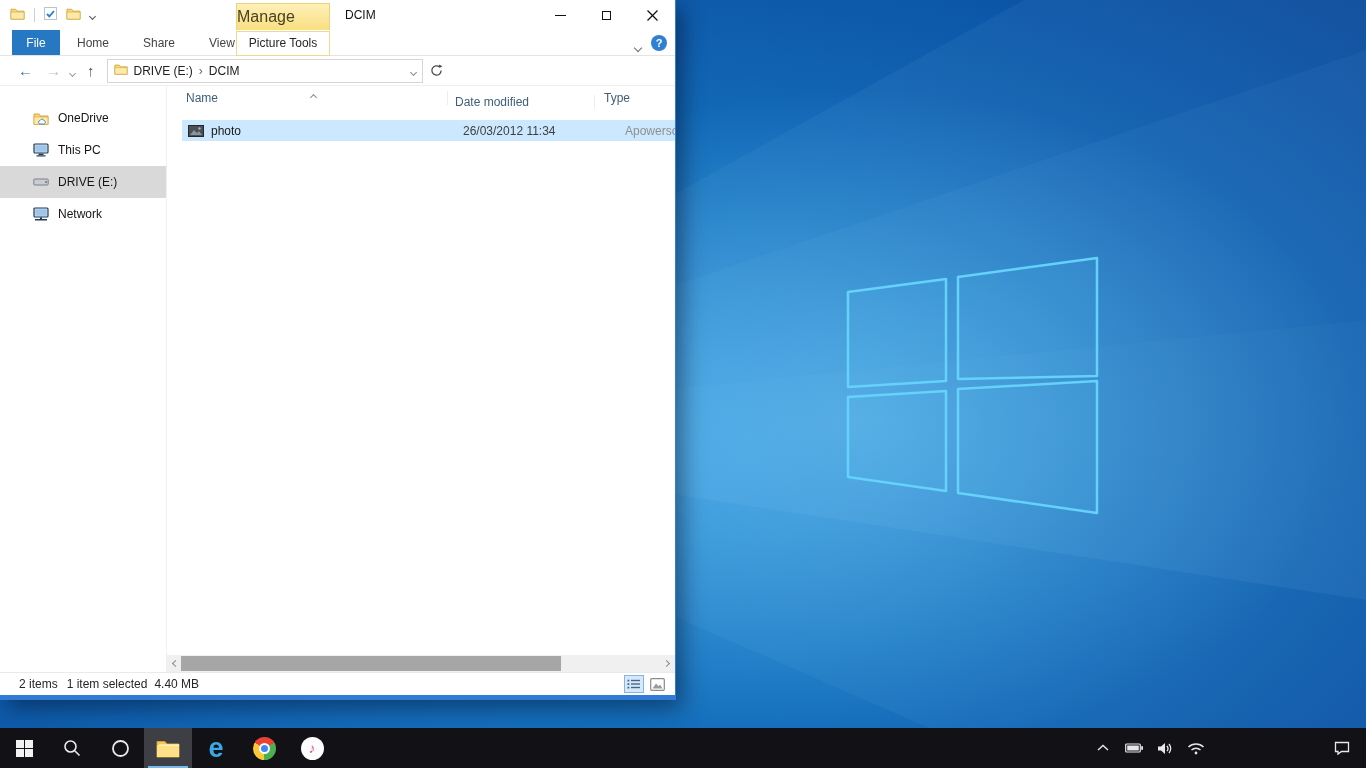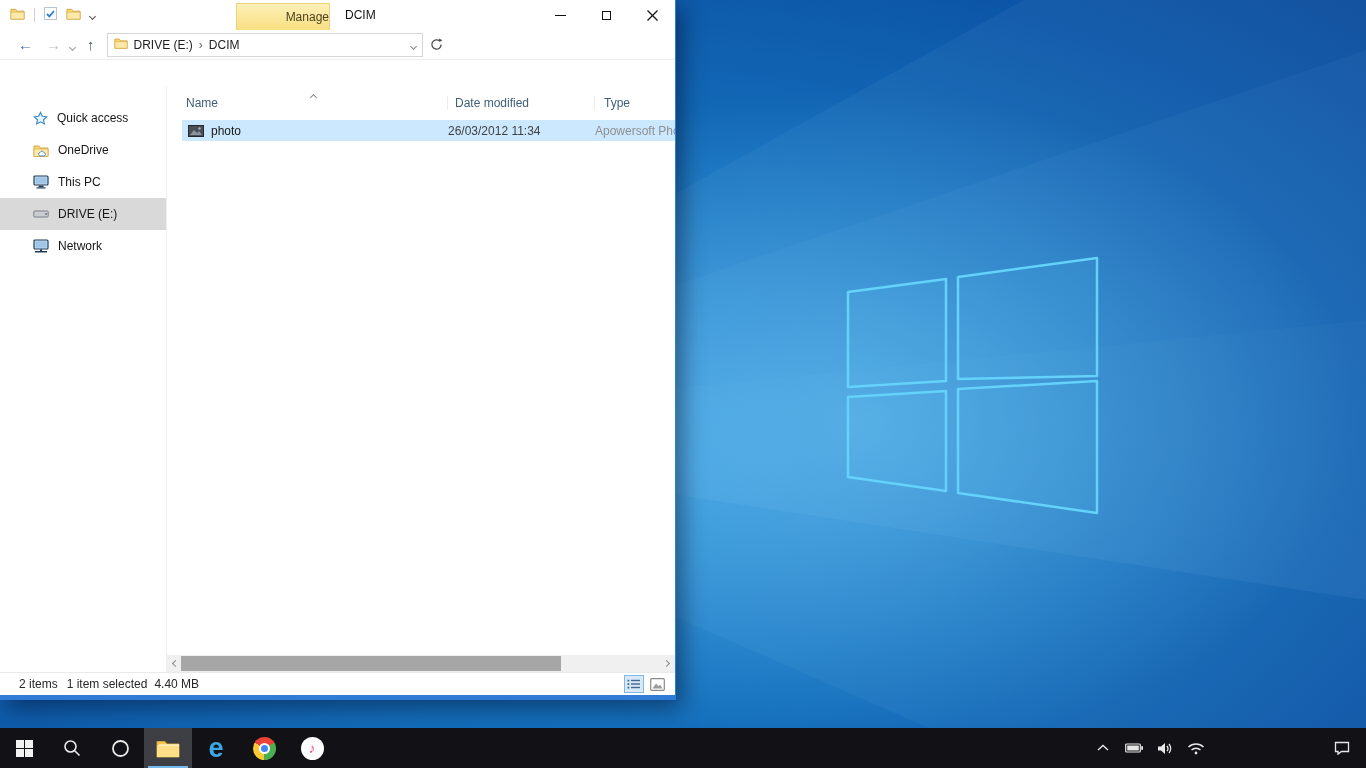--- a/index.html
+++ b/index.html
@@ -20,21 +20,21 @@
     box-shadow:6px 8px 22px rgba(0,0,20,.45);
     z-index:10;
   }
   
   .titlebar { position:relative; height:30px; background:#fff; }
   .qat { position:absolute; left:10px; top:0; height:30px; display:flex; align-items:center; gap:9px; }
   .qat-sep { width:1px; height:14px; background:#d0d0d0; }
   .manage-group {
     position:absolute; left:236px; top:3px; width:94px; height:27px;
     background:linear-gradient(#fdf0b8,#f9df82); border:1px solid #ecd37a; border-bottom:none;
-    text-align:right; line-height:26px; font-size:12px; color:#4a431f;
+    text-align:left; line-height:26px; font-size:16px; color:#4a431f;
   }
   .win-title { position:absolute; left:345px; top:0; line-height:30px; font-size:12px; color:#111; }
   .win-controls { position:absolute; right:0; top:0; display:flex; }
   .win-btn { width:46px; height:30px; display:flex; align-items:center; justify-content:center; }
   .glyph-min { width:11px; height:1px; background:#111; }
   .glyph-max { width:9px; height:9px; border:1px solid #111; }
 
   
   .tabrow { position:relative; height:26px; display:flex; align-items:stretch; border-bottom:1px solid #e4e4e4; background:#fff; }
   .file-tab { width:48px; margin-left:12px; background:#2678c2; color:#fff; display:flex; align-items:center; justify-content:center; font-size:12px; }
@@ -84,28 +84,28 @@
 
   
   .main { position:absolute; top:86px; left:0; right:0; bottom:23px; display:flex; }
   .sidebar { width:166px; padding-top:16px; }
   .side-item { height:32px; display:flex; align-items:center; padding-left:33px; gap:9px; font-size:12px; color:#151515; }
   .side-item.selected { background:#d9d9d9; }
 
   .filearea { flex:1; position:relative; border-left:1px solid #f0f0f0; }
   .filelist { position:absolute; top:0; left:0; right:0; bottom:17px; overflow:hidden; }
   .sort-caret { position:absolute; left:144px; top:3px; }
-  .listheader { display:flex; height:29px; align-items:flex-end; padding-bottom:5px; color:#3f5e7a; font-size:12px; }
+  .listheader { display:flex; height:29px; align-items:center; padding-bottom:5px; color:#3f5e7a; font-size:12px; }
   .hc { white-space:nowrap; }
   .hc-name { flex:0 0 281px; padding-left:19px; border-right:1px solid #ededed; }
   .hc-date { flex:0 0 147px; padding-left:7px; border-right:1px solid #ededed;margin-top:8px; }
   .hc-type { flex:1; padding-left:9px; }
 
   .rows { margin-top:5px; }
-  .frow { display:flex; height:21px; align-items:center; margin-left:15px; font-size:12px; }
+  .frow { display:flex; height:21px; align-items:center; margin-left:15px; font-size:12px;gap:15px; }
   .frow.selected { background:#cce8ff; }
   .c-name { flex:0 0 266px; display:flex; align-items:center; gap:7px; padding-left:6px; }
   .c-date { flex:0 0 147px; color:#3f3f3f; }
   .c-type { flex:1; color:#3f3f3f; white-space:nowrap; overflow:hidden; }
   .c-type.faded { color:#8f8f8f; }
 
   
   .hscroll { position:absolute; left:0; right:0; bottom:0; height:17px; background:#f0f0f0; }
   .hs-arrow { position:absolute; top:0; width:17px; height:17px; display:flex; align-items:center; justify-content:center; }
   .hs-left { left:0; } .hs-right { right:0; }
@@ -212,20 +212,29 @@
           </div>
         <div class="win-btn">
           <svg width="11" height="11" viewBox="0 0 11 11">
               <line x1="0.5" y1="0.5" x2="10.5" y2="10.5" stroke="#111" stroke-width="1.2"></line>
               <line x1="10.5" y1="0.5" x2="0.5" y2="10.5" stroke="#111" stroke-width="1.2"></line>
             </svg>
         </div>
       </div>
     </div>
 
+    <div class="tabrow">
+      <div class="file-tab">File</div>
+      <div class="tab">Home</div>
+      <div class="tab">Share</div>
+      <div class="tab">View</div>
+      <div class="ctx-tab">Picture Tools</div>
+      <span class="ribbon-caret"><span class="chev"></span></span>
+      <div class="help-btn">?</div>
+    </div>
 
     <div class="navbar">
       <span class="nav-arrow arrow-back">←</span>
       <span class="nav-arrow arrow-fwd">→</span>
       <span class="nav-chev"><span class="chev small" style="border-color:#9a9a9a;"></span></span>
       <span class="nav-arrow arrow-up">↑</span>
 
       <div class="addressbox">
         <span>
           <svg width="14" height="12" viewBox="0 0 16 13">
@@ -243,26 +252,20 @@
         <svg width="13" height="13" viewBox="0 0 14 14">
             <path d="M12 7a5 5 0 1 1-1.6-3.7" fill="none" stroke="#4a4a4a" stroke-width="1.4"></path>
             <polygon points="9.6,0.6 10.2,4.4 13.4,2.4" fill="#4a4a4a"></polygon>
           </svg>
       </div>
 
     </div>
 
     <div class="main">
       <div class="sidebar">
-        <div class="side-item">
-          <svg width="15" height="15" viewBox="0 0 16 16">
-              <path d="M8 1.5l2 4.2 4.6.5-3.4 3.1.9 4.5L8 11.6 3.9 13.8l.9-4.5L1.4 6.2 6 5.7z" fill="#eaf4fd" stroke="#3a86cc" stroke-width="1.2"></path>
-            </svg>
-          <span>Quick access</span>
-        </div>
         <div class="side-item">
           <svg width="16" height="13" viewBox="0 0 16 13">
               <path d="M1 2h5l1.5 2H15v8.5H1z" fill="#ffd76e" stroke="#c9a23f" stroke-width="0.9"></path>
               <path d="M1 5h14v7.5H1z" fill="#ffe9a8" stroke="#c9a23f" stroke-width="0.6"></path>
               <path d="M5.5 10.2a1.7 1.7 0 0 1 1.6-1.7 2.1 2.1 0 0 1 4 .4 1.5 1.5 0 0 1-.3 3H7a1.7 1.7 0 0 1-1.5-1.7z" fill="#fff" stroke="#2f7bd0" stroke-width="0.8"></path>
             </svg>
           <span>OneDrive</span>
         </div>
         <div class="side-item">
           <svg width="16" height="14" viewBox="0 0 16 14">

